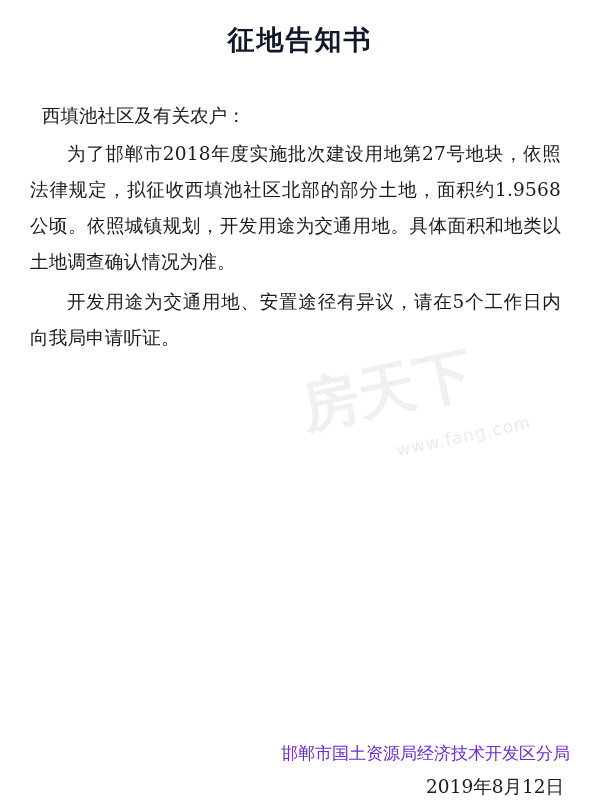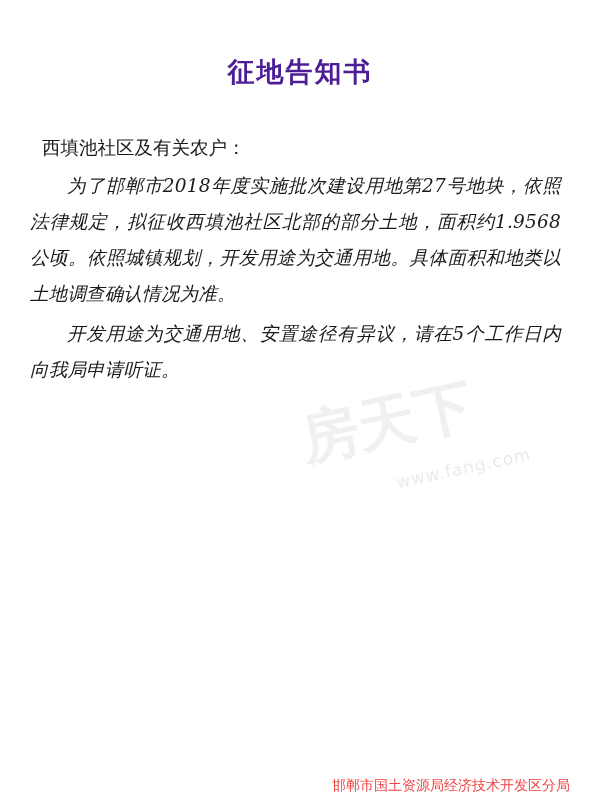--- a/index.html
+++ b/index.html
@@ -20,57 +20,56 @@
     width: 600px;
     height: 810px;
     box-sizing: border-box;
     padding: 0 30px;
   }
   .doc-title {
     text-align: center;
     font-size: 27px;
     font-weight: bold;
     letter-spacing: 2px;
-    margin-top: 54px;
+    margin-top: 22px;
     margin-bottom: 0;
     font-family: "DejaVu Serif", "Liberation Serif", serif;
-    color: #4c1d95;
+    color: #0f172a;
   }
   .body-block {
     margin-top: 40px;
   }
   .para {
     font-size: 18.5px;
     line-height: 36px;
     text-align: justify;
     text-justify: inter-ideograph;
     margin: 0 9px 4px 0;
     color: #1a1a1a;
     letter-spacing: 0.2px;
-    font-style: italic;
   }
   .para.indent {
     text-indent: 37px;
   }
   .salutation {
     font-size: 18.5px;
     line-height: 36px;
     margin: 0 0 2px 12px;
     color: #1a1a1a;
   }
   .signature-block {
     position: absolute;
     right: 30px;
     bottom: 28px;
     text-align: right;
   }
   .sign-org {
-    font-size: 14px;
+    font-size: 17px;
     line-height: 34px;
-    color: #ef4444;
+    color: #6d28d9;
     white-space: nowrap;
   }
   .sign-date {
     font-size: 18.5px;
     line-height: 34px;
     color: #1a1a1a;
     white-space: nowrap;
     padding-right: 6px;
   }
   

